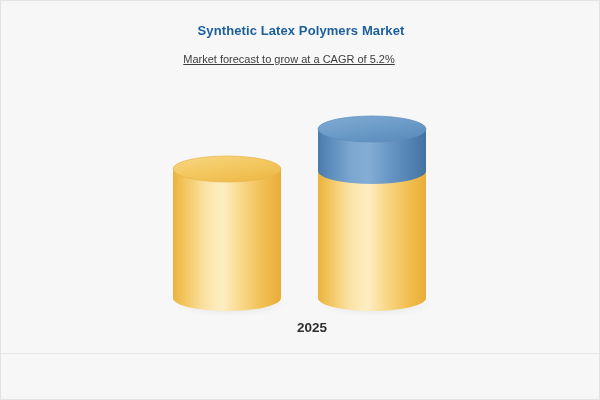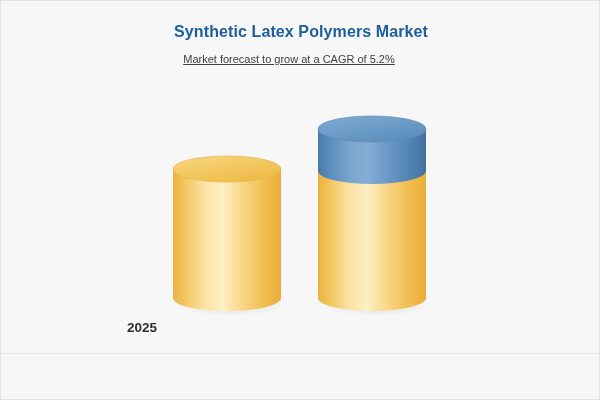--- a/index.html
+++ b/index.html
@@ -15,21 +15,21 @@
     background:#f7f7f7;
     border:1px solid #e3e3e3;
     box-sizing:border-box;
     overflow:hidden;
   }
 
   
   #title{
     position:absolute;top:22px;left:0;width:600px;
     text-align:center;
-    font-size:16px;font-weight:bold;
+    font-size:13px;font-weight:bold;
     color:#1b5e9e;
     letter-spacing:.1px;
   }
   #subtitle{
     position:absolute;top:52px;left:0;width:576px;
     text-align:center;
     font-size:11px;
     color:#3d3d3d;
     text-decoration:underline;
   }
@@ -41,21 +41,21 @@
     position:absolute;
     font-size:13.5px;font-weight:bold;
     color:#2e2e2e;
     white-space:nowrap;
     text-align:center;
   }
   .cat-label{
     position:absolute;
     font-size:13.5px;font-weight:bold;
     color:#2e2e2e;
-    text-align:left;
+    text-align:right;
     white-space:nowrap;
   }
 
   .cyl{position:absolute;}
 
   
   #footer-rule{
     position:absolute;left:0;top:352px;width:598px;height:1px;
     background:#e6e6e6;
   }

